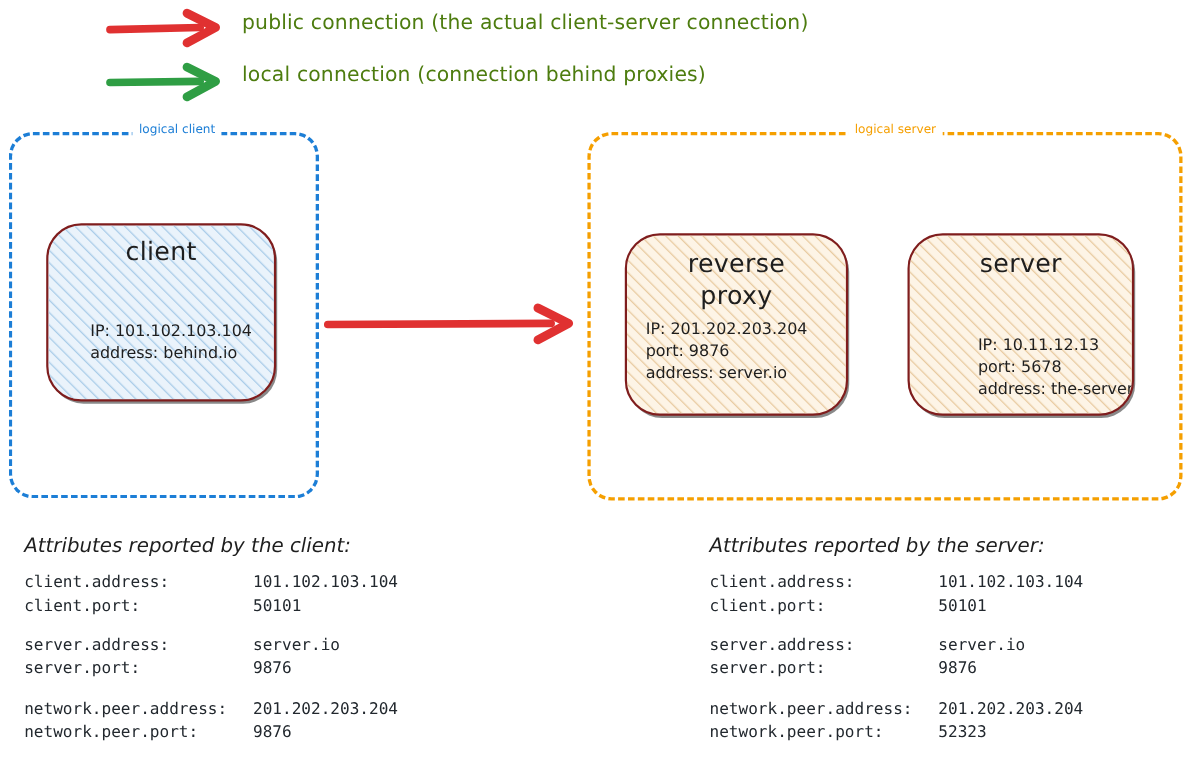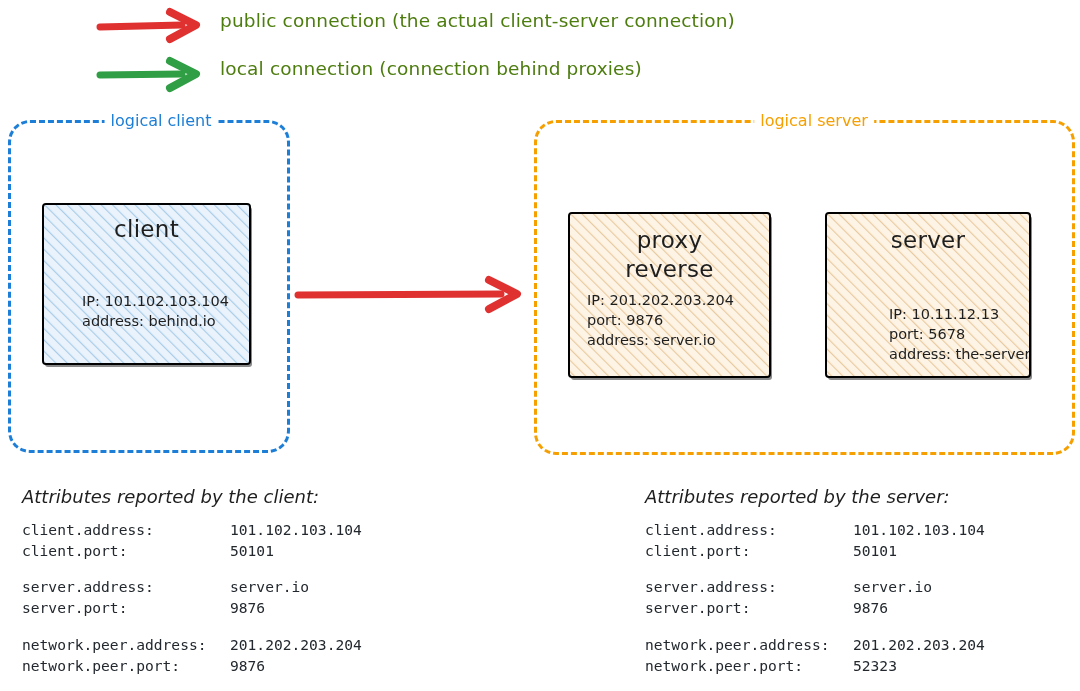--- a/index.html
+++ b/index.html
@@ -48,34 +48,34 @@
   }
   #group-server {
     left: 534px; top: 120px; width: 541px; height: 335px;
     border-color: #f59f00;
   }
   .group-label {
     position: absolute;
     top: -12px;
     transform: translateX(-50%);
     font-family: "DejaVu Sans", sans-serif;
-    font-size: 16px;
+    font-size: 11px;
     background: #ffffff;
     padding: 0 6px;
     white-space: nowrap;
   }
   #group-client .group-label { left: 150px; color: #1c7ed6; }
   #group-server .group-label { left: 277px; color: #f59f00; }
 
   
   .node {
     position: absolute;
     box-sizing: border-box;
-    border: 2px solid #000000;
-    border-radius: 4px;
+    border: 2px solid #7f1d1d;
+    border-radius: 32px;
     box-shadow: 2px 3px 0 -1px rgba(40,40,40,0.55);
     overflow: hidden;
   }
   .node .hatch {
     position: absolute; inset: 0;
     pointer-events: none;
   }
   .node-inner {
     position: relative;
     width: 100%; height: 100%;
@@ -212,22 +212,22 @@
   <svg class="hatch" width="100%" height="100%">
     <defs>
       <pattern id="hatchOrange1" width="8" height="8" patternUnits="userSpaceOnUse" patternTransform="rotate(-45)">
         <line x1="0" y1="0" x2="0" y2="8" stroke="#e8caa0" stroke-width="2.4"></line>
       </pattern>
     </defs>
     <rect width="100%" height="100%" fill="url(#hatchOrange1)"></rect>
   </svg>
   <div class="node-inner">
     <div class="node-title">
+      <div>reverse</div>
       <div>proxy</div>
-      <div>reverse</div>
     </div>
     <div class="node-lines">
       <div>IP: 201.202.203.204</div>
       <div>port: 9876</div>
       <div>address: server.io</div>
     </div>
   </div>
 </div>
 
 <div class="node" id="node-server">

